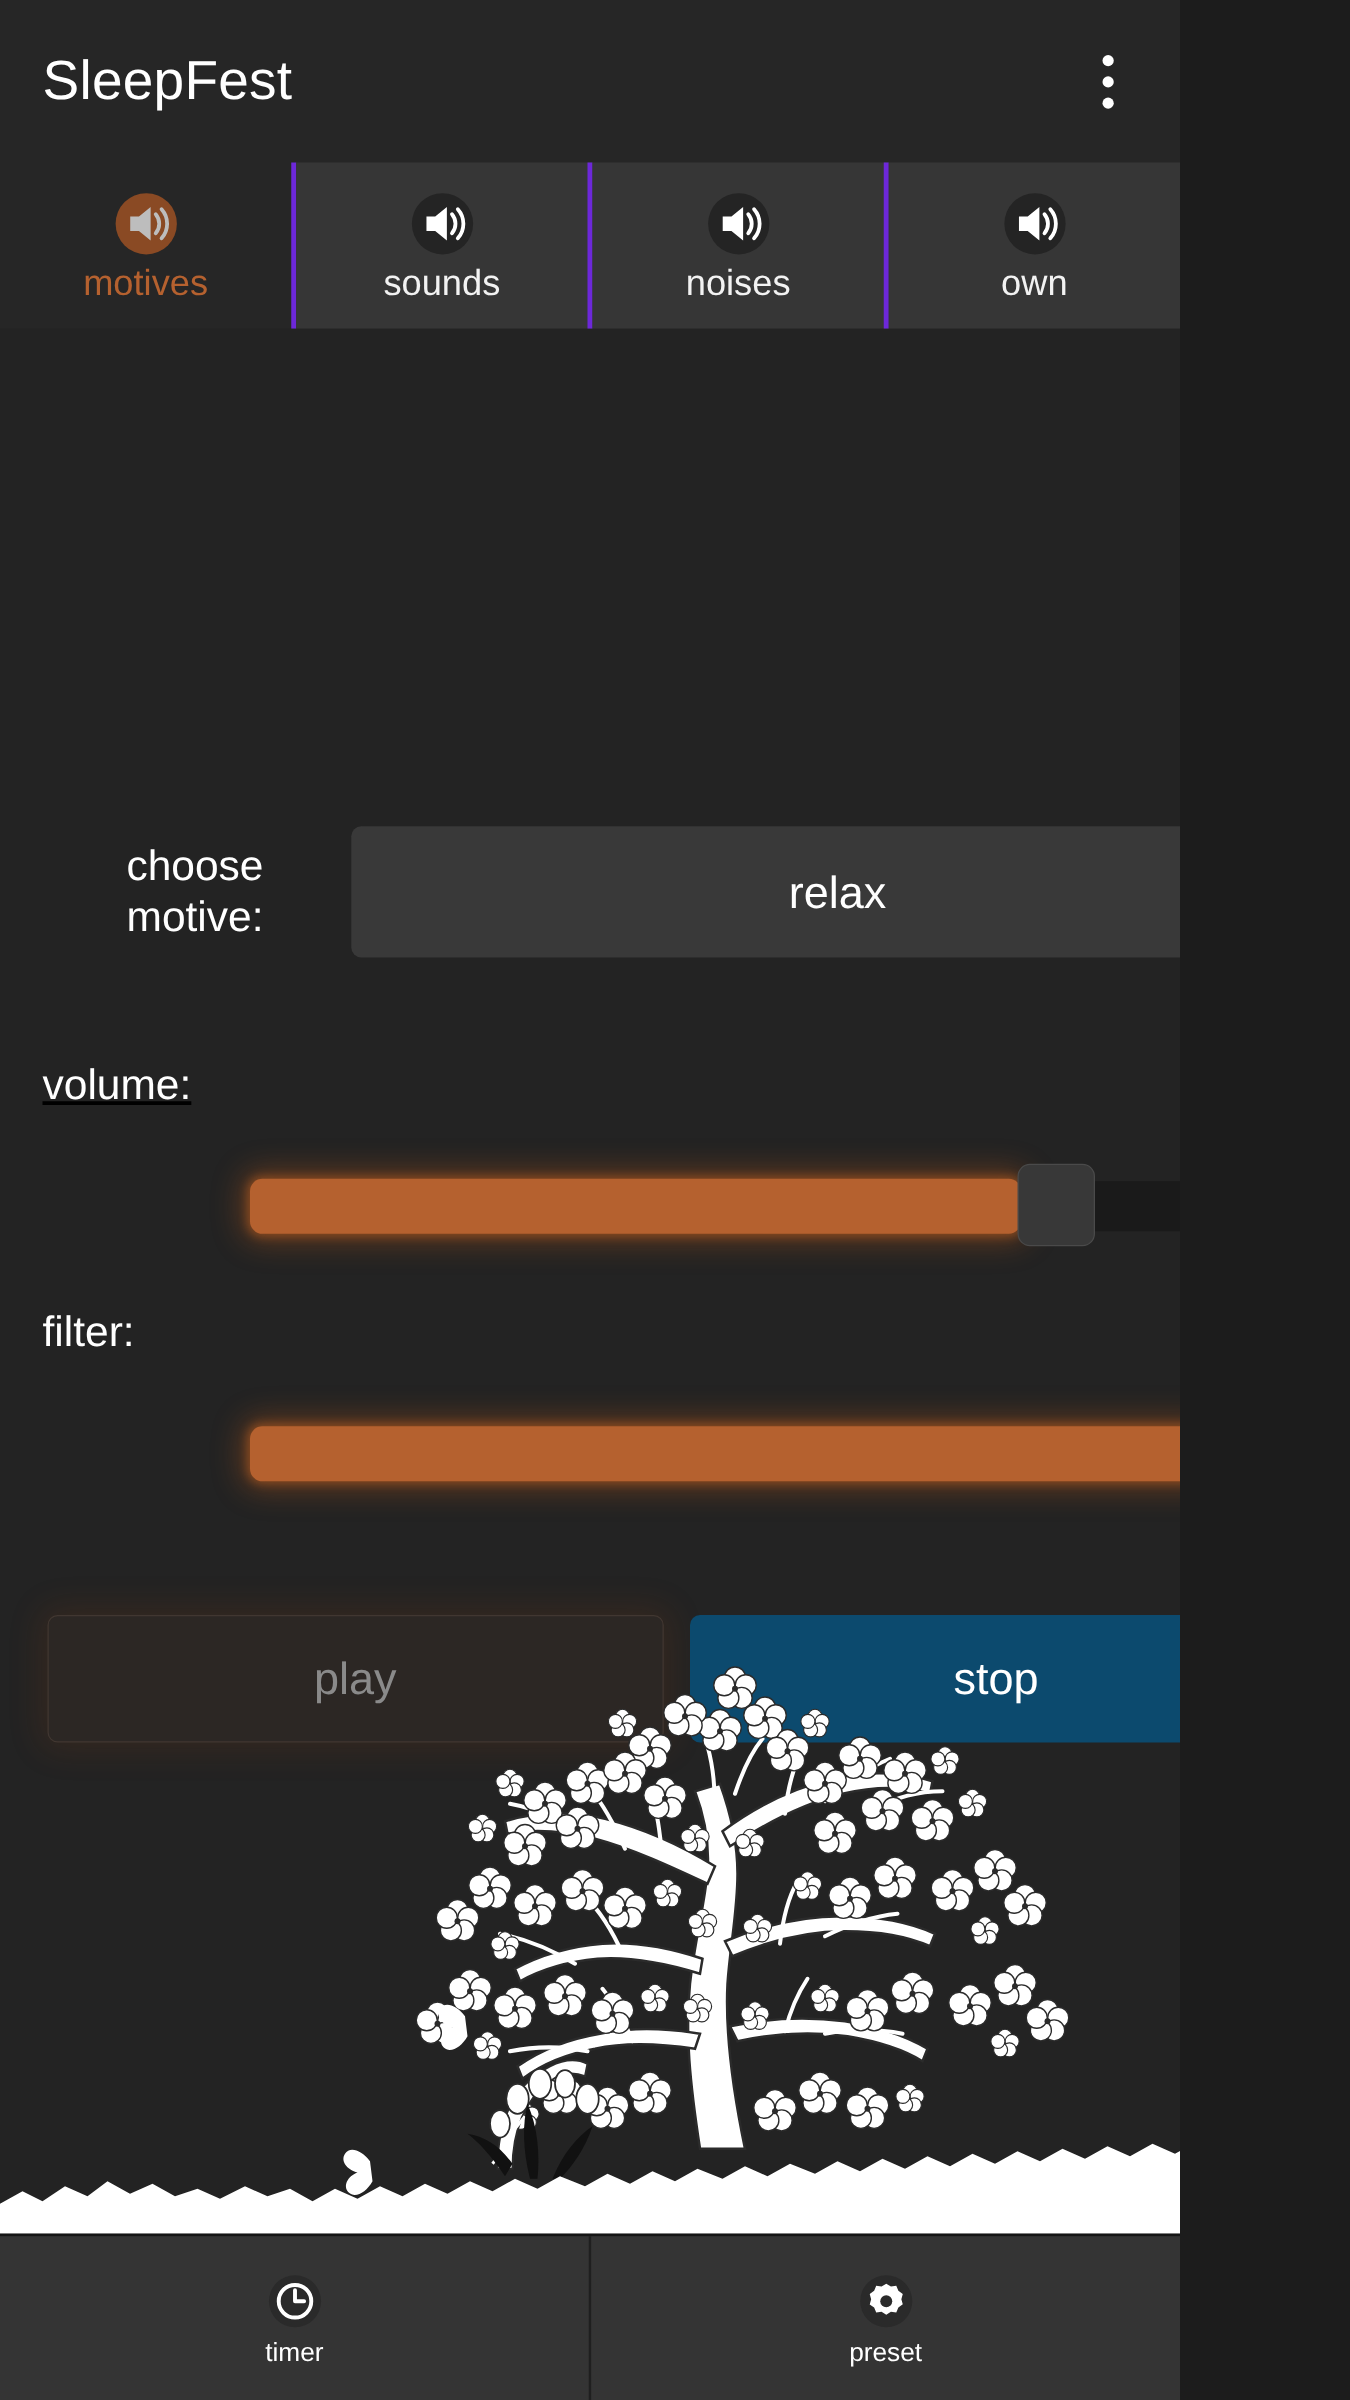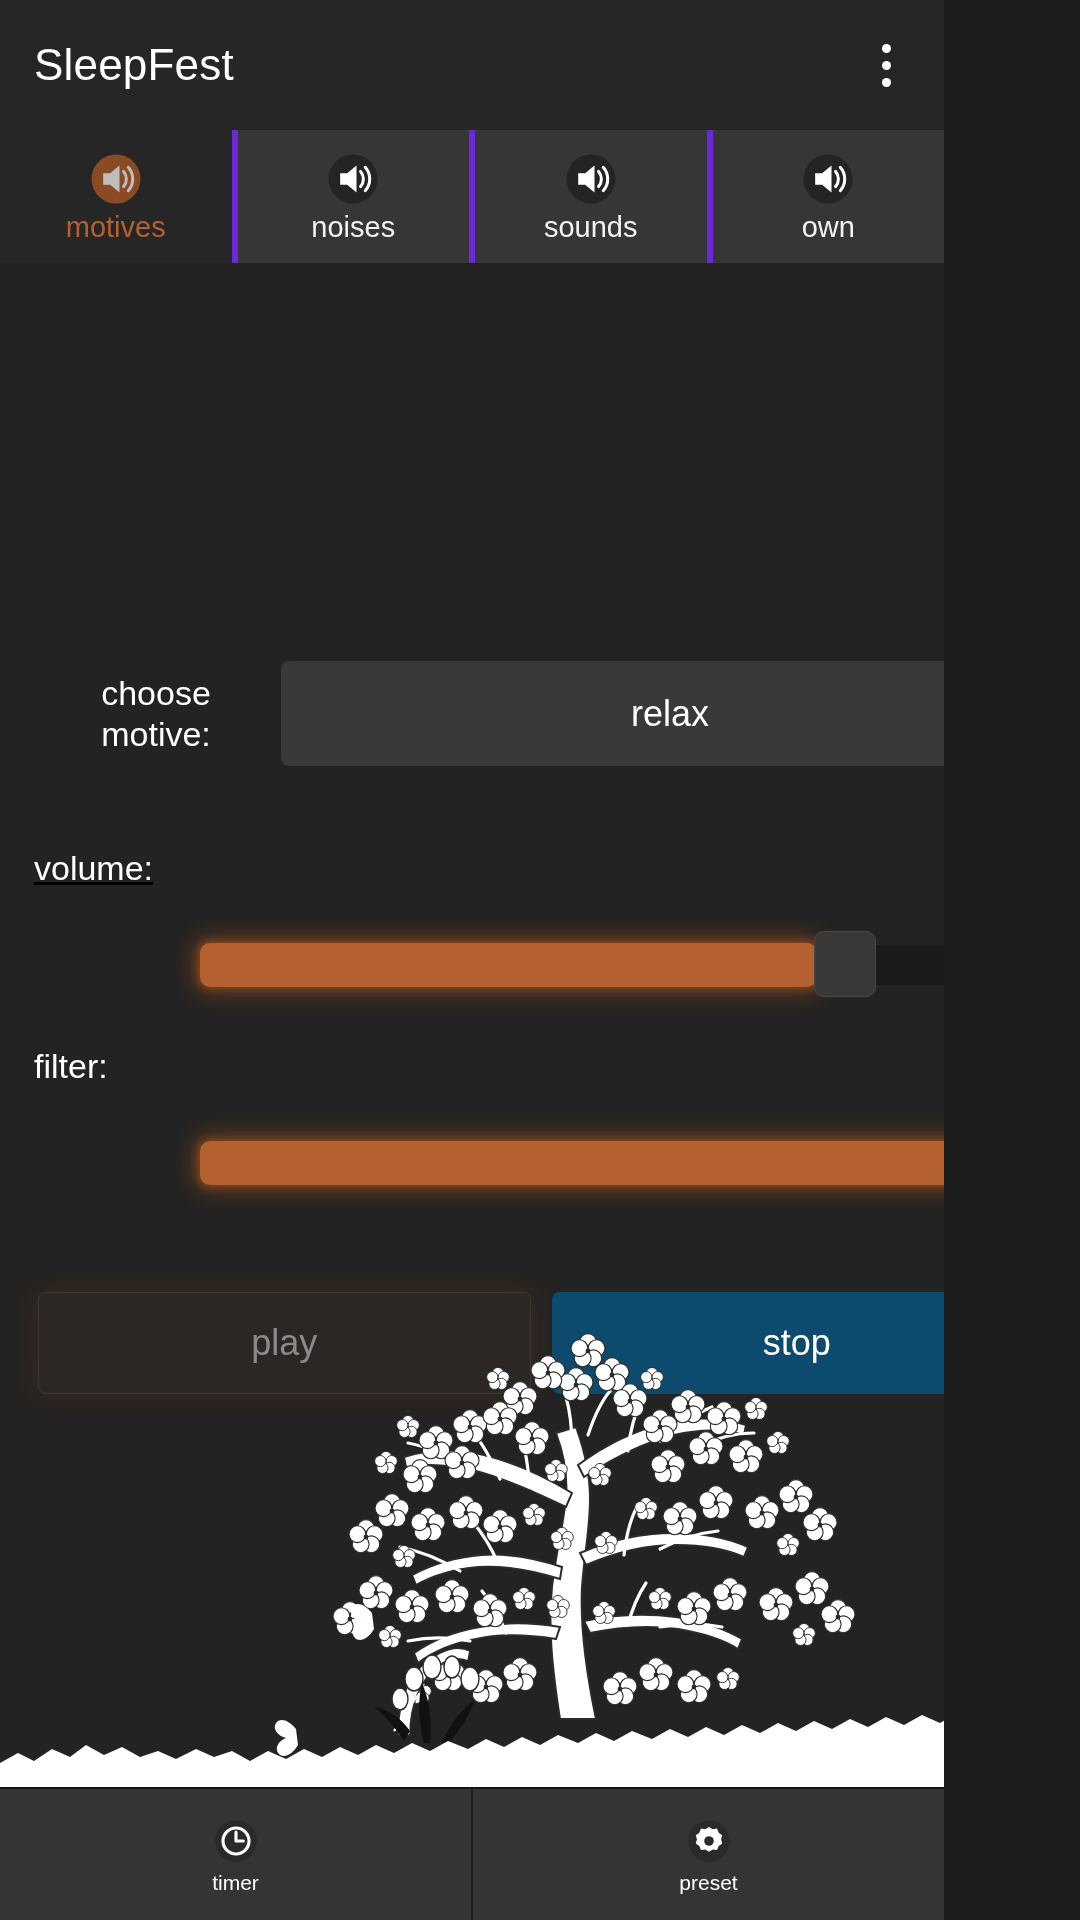--- a/index.html
+++ b/index.html
@@ -64,21 +64,21 @@
     background: #2b2b2b;
   }
   .tab {
     flex: 1 1 0;
     display: flex;
     flex-direction: column;
     align-items: center;
     justify-content: center;
     gap: 6px;
     background: #363636;
-    border-right: 6px solid #6d28d9;
+    border-right: 4px solid #6d28d9;
     cursor: pointer;
     position: relative;
   }
   .tab:last-child { border-right: none; }
   .tab.active {
     background: #262626;
   }
   .tab-icon {
     width: 56px;
     height: 56px;
@@ -308,33 +308,33 @@
 
     <div class="tab">
       <span class="tab-icon">
         <svg viewBox="0 0 48 48" width="56" height="56" aria-hidden="true">
           <circle cx="24" cy="24" r="21" fill="#242424"></circle>
           <path d="M13 19h6l8-6.5v23L19 29h-6z" fill="#ffffff"></path>
           <path d="M30.5 17.5a10 10 0 0 1 0 13" stroke="#ffffff" stroke-width="2.6" fill="none" stroke-linecap="round"></path>
           <path d="M34.5 14a15 15 0 0 1 0 20" stroke="#ffffff" stroke-width="2.6" fill="none" stroke-linecap="round"></path>
         </svg>
       </span>
-      <span class="tab-label">noises</span>
+      <span class="tab-label">sounds</span>
     </div>
 
     <div class="tab">
       <span class="tab-icon">
         <svg viewBox="0 0 48 48" width="56" height="56" aria-hidden="true">
           <circle cx="24" cy="24" r="21" fill="#242424"></circle>
           <path d="M13 19h6l8-6.5v23L19 29h-6z" fill="#ffffff"></path>
           <path d="M30.5 17.5a10 10 0 0 1 0 13" stroke="#ffffff" stroke-width="2.6" fill="none" stroke-linecap="round"></path>
           <path d="M34.5 14a15 15 0 0 1 0 20" stroke="#ffffff" stroke-width="2.6" fill="none" stroke-linecap="round"></path>
         </svg>
       </span>
-      <span class="tab-label">sounds</span>
+      <span class="tab-label">noises</span>
     </div>
 
     <div class="tab">
       <span class="tab-icon">
         <svg viewBox="0 0 48 48" width="56" height="56" aria-hidden="true">
           <circle cx="24" cy="24" r="21" fill="#242424"></circle>
           <path d="M13 19h6l8-6.5v23L19 29h-6z" fill="#ffffff"></path>
           <path d="M30.5 17.5a10 10 0 0 1 0 13" stroke="#ffffff" stroke-width="2.6" fill="none" stroke-linecap="round"></path>
           <path d="M34.5 14a15 15 0 0 1 0 20" stroke="#ffffff" stroke-width="2.6" fill="none" stroke-linecap="round"></path>
         </svg>

